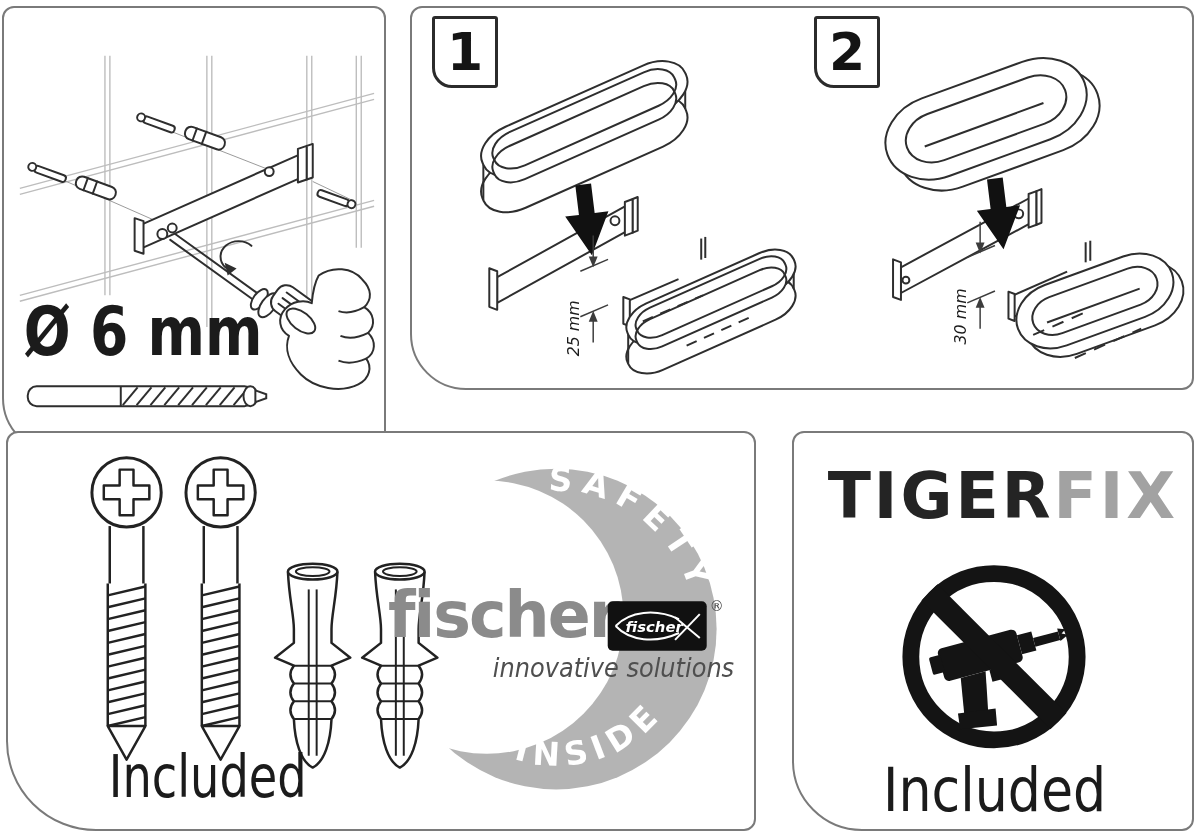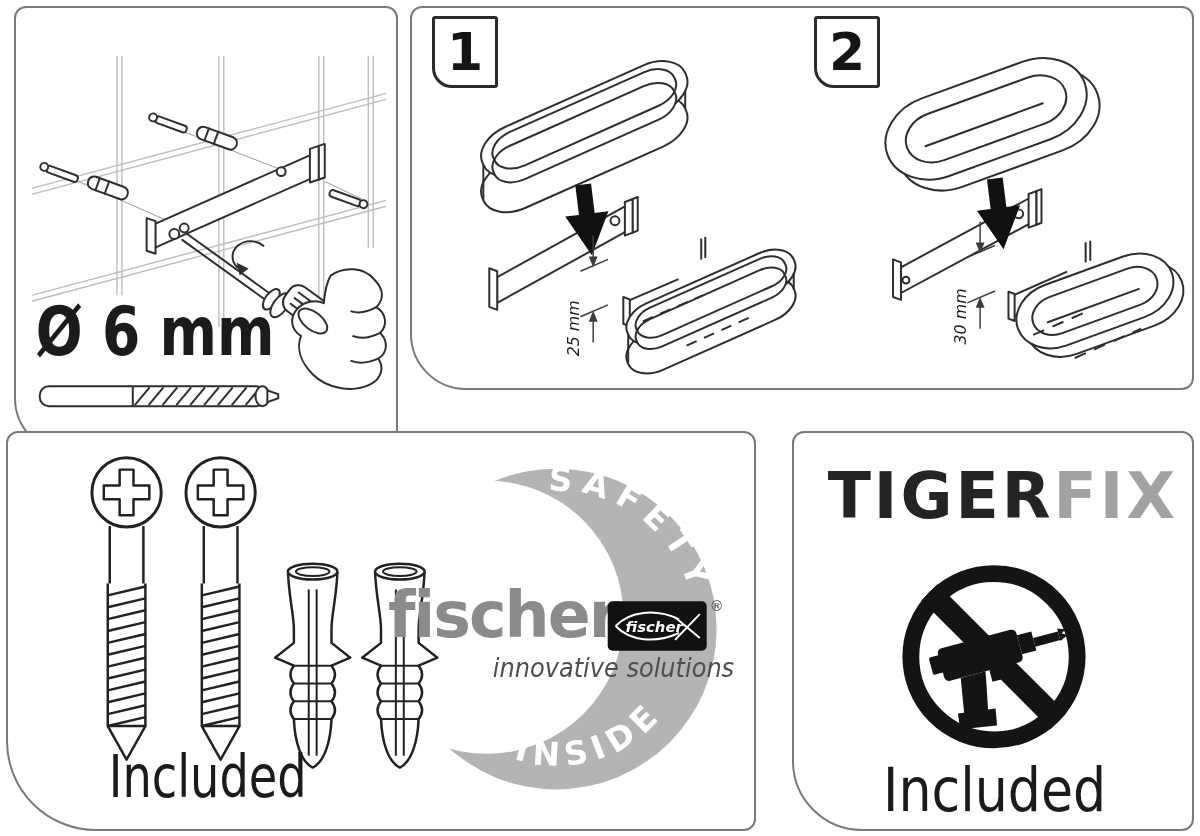--- a/index.html
+++ b/index.html
@@ -1,19 +1,19 @@
 <!DOCTYPE html>
 <html><head>
 <meta charset="utf-8">
 <style>
   html,body{margin:0;padding:0;background:#ffffff;}
   .page{position:relative;width:1200px;height:836px;background:#fff;overflow:hidden;
         font-family:"DejaVu Sans","Liberation Sans",sans-serif;}
   .panel{position:absolute;background:#fff;border:2px solid #7a7a7a;box-sizing:border-box;}
-  #panel-drill   {left:14px;  top:6px;   width:384px;height:448px;border-radius:12px 12px 12px 56px;text-decoration:underline;}
+  #panel-drill   {left:2px;  top:6px;   width:384px;height:448px;border-radius:12px 12px 12px 56px;text-decoration:underline;}
   #panel-steps   {left:410px;top:6px;   width:784px;height:384px;border-radius:12px 12px 12px 56px;}
   #panel-fixings {left:6px;  top:431px; width:750px;height:400px;border-radius:12px 12px 12px 90px;}
   #panel-tigerfix{left:792px;top:431px; width:402px;height:400px;border-radius:12px 12px 12px 70px;}
   .panel svg{position:absolute;left:0;top:0;width:100%;height:100%;}
   .stepbox{position:absolute;width:60px;height:66px;background:#fff;border:3px solid #2b2b2b;
            border-radius:3px 3px 3px 20px;display:flex;align-items:center;justify-content:center;
            font-size:52px;font-weight:bold;color:#141414;z-index:2;}
   #stepbox-1{left:20px;top:8px;}
   #stepbox-2{left:402px;top:8px;}
 </style>

